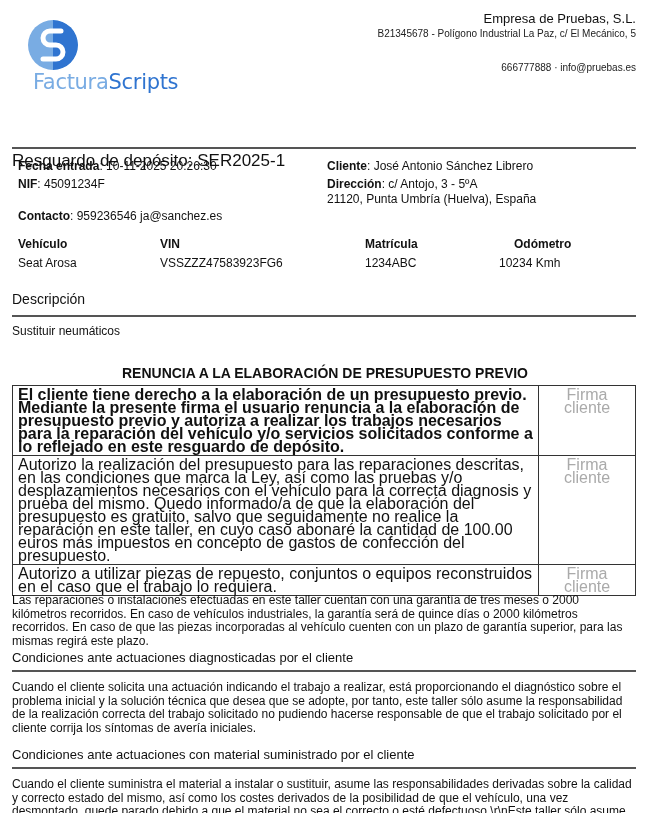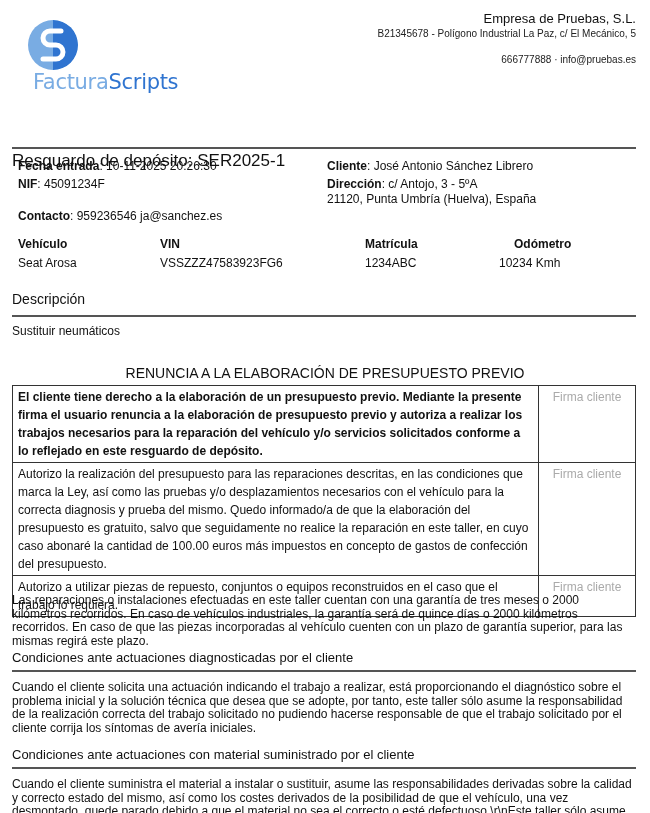--- a/index.html
+++ b/index.html
@@ -8,36 +8,36 @@
   .page { position: absolute; left: 0; top: 0; width: 650px; }
 
   .logo { position: absolute; left: 28px; top: 20px; display: flex; align-items: flex-start; flex-direction: column; }
   .logo svg { display: block; }
   .logo-text { font-family: "DejaVu Sans", sans-serif; font-size: 21px; margin-left: 5px; letter-spacing: -0.3px; }
   .logo-text .a { color: #79ace3; }
   .logo-text .b { color: #2f74d0; }
 
   .company { position: absolute; right: 14px; top: 11px; text-align: right; font-size: 10px; line-height: 13px; color: #222; }
   .company .name { font-size: 13px; line-height: 16px; color: #111; }
-  .company .contact { margin-top: 13px; }
+  .company .contact { margin-top: 21px; }
 
   .doc-title { position: absolute; left: 12px; top: 119px; font-size: 17px; color: #111; margin-top: 32px; }
   .hr { position: absolute; left: 12px; width: 624px; height: 0; border-top: 2px solid #555; }
 
   .field { position: absolute; font-size: 12px; line-height: 15px; }
   .field b { font-weight: bold; }
 
   .veh-label { position: absolute; top: 237px; font-weight: bold; font-size: 12px; }
   .veh-val { position: absolute; top: 256px; font-size: 12px; }
 
   .section-title { position: absolute; left: 12px; font-size: 14px; color: #111; }
   .desc-text { position: absolute; left: 12px; top: 324px; font-size: 12px; }
 
-  .renuncia-title { position: absolute; left: 0; width: 650px; top: 365px; text-align: center; font-weight: normal; font-size: 14px; }
-  table.terms { position: absolute; left: 12px; top: 385px; width: 624px; border-collapse: collapse; font-size: 12px; line-height: 18px; }
+  .renuncia-title { position: absolute; left: 0; width: 650px; top: 365px; text-align: center; font-weight: bold; font-size: 14px; }
+  table.terms { position: absolute; left: 12px; top: 385px; width: 624px; border-collapse: collapse; font-size: 16px; line-height: 13px; }
   table.terms td { border: 1.5px solid #333; padding: 2px 5px 2px 5px; vertical-align: top; }
   table.terms td.sig { width: 86px; color: #aaa; text-align: center; }
   table.terms tr.bold td.txt { font-weight: bold; }
 
   .para { position: absolute; left: 12px; width: 625px; font-size: 12px; line-height: 13.5px; }
 </style>
 </head>
 <body>
 
 <div class="page">

